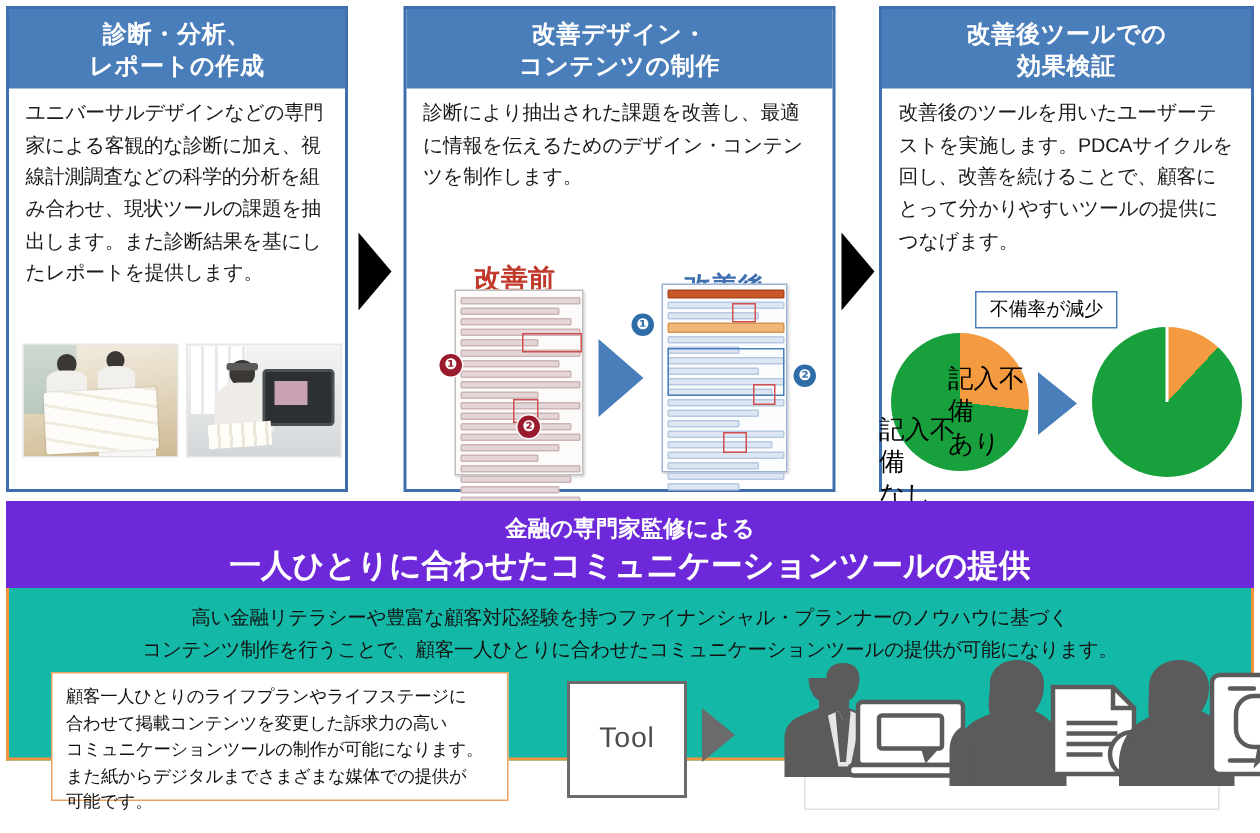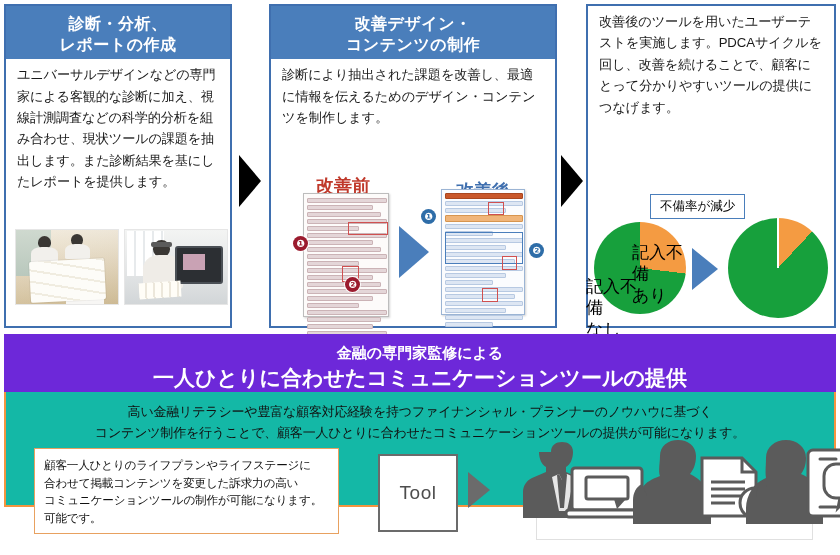--- a/index.html
+++ b/index.html
@@ -357,20 +357,24 @@
         <div class="redbox" style="left:40px;top:98px;width:14px;height:12px;"></div>
       </div>
       <div class="marker blue" style="left:150px;top:38px;">❶</div>
       <div class="marker blue" style="left:258px;top:72px;">❷</div>
     </div>
   </div>
 
   <div class="big-arrow a2"></div>
 
   <div class="panel p3">
+    <div class="panel-head">
+      <div>改善後ツールでの</div>
+      <div>効果検証</div>
+    </div>
     <div class="panel-body">改善後のツールを用いたユーザーテストを実施します。PDCAサイクルを回し、改善を続けることで、顧客にとって分かりやすいツールの提供につなげます。</div>
 
     <div class="pie-area">
       <div class="pill">不備率が減少</div>
 
       <div class="pie left" style="background: conic-gradient(#F49B42 0deg 97deg, #17A03C 97deg 360deg);"></div>
       <div class="pie-lbl" style="left:44px;top:50px;width:58px;">
         
         記入不備<br>あり
       </div>
@@ -393,20 +397,21 @@
   <div class="bottom">
     <div class="bottom-text">
       <div>高い金融リテラシーや豊富な顧客対応経験を持つファイナンシャル・プランナーのノウハウに基づく</div>
       <div>コンテンツ制作を行うことで、顧客一人ひとりに合わせたコミュニケーションツールの提供が可能になります。</div>
     </div>
 
     <div class="note">
       <div>顧客一人ひとりのライフプランやライフステージに</div>
       <div>合わせて掲載コンテンツを変更した訴求力の高い</div>
       <div>コミュニケーションツールの制作が可能になります。</div>
+      <div>また紙からデジタルまでさまざまな媒体での提供が</div>
       <div>可能です。</div>
     </div>
 
     <div class="toolbox">
       <span>Tool</span>
     </div>
     <div class="tool-arrow"></div>
 
     <div class="people">
       <div class="desk"></div>

